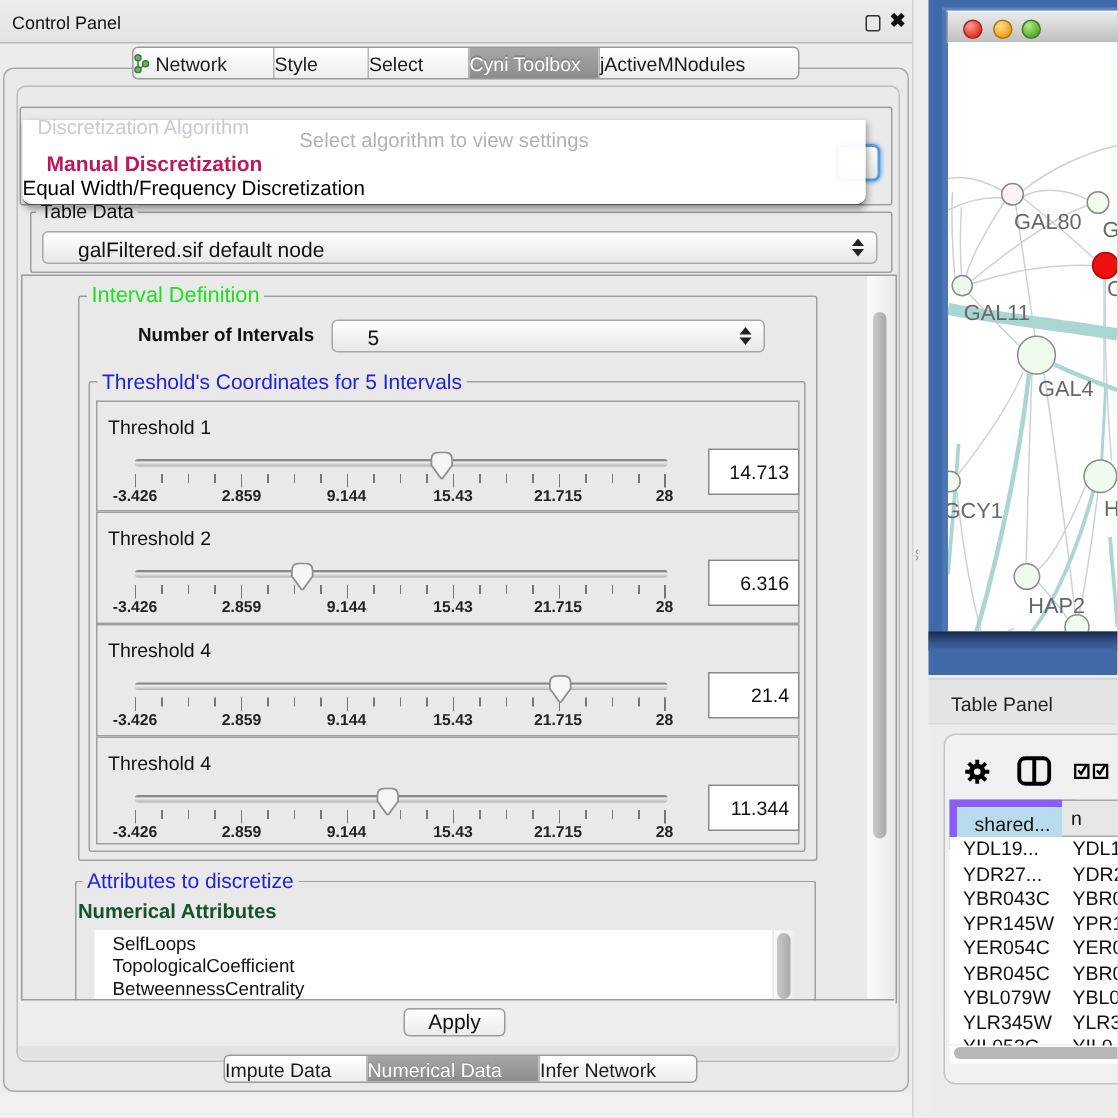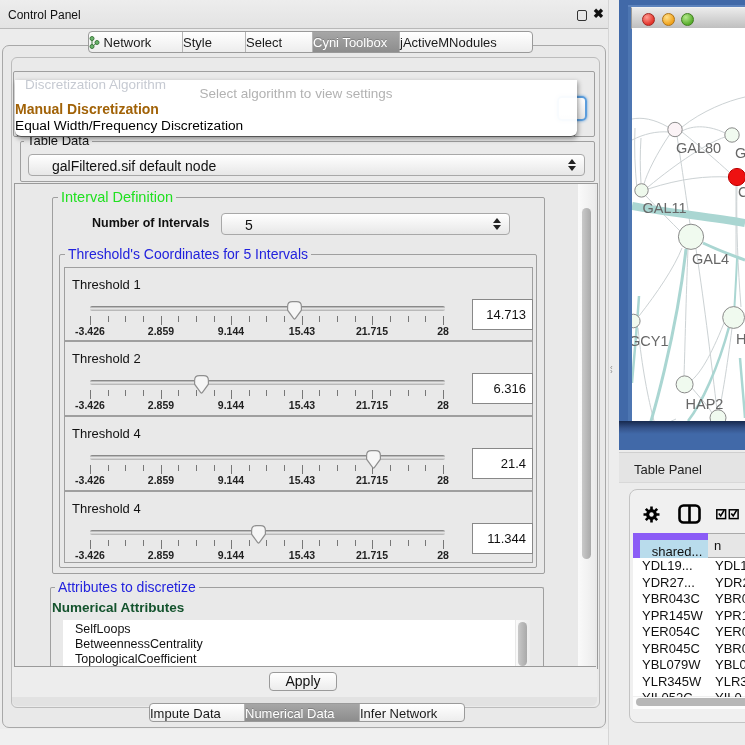--- a/index.html
+++ b/index.html
@@ -59,37 +59,37 @@
   padding-top:2px;box-sizing:border-box;overflow:hidden;}
 #attrlist div{padding-left:12px;height:15px;}
 
 #applybtn{left:269px;top:672px;width:66px;height:17px;border:1px solid #9a9a9a;border-radius:4px;
   background:linear-gradient(#ffffff,#ececec);font-size:14px;color:#111;text-align:center;line-height:17px;}
 
 #popup{left:15px;top:80px;width:562px;height:56px;background:rgba(255,255,255,.96);
   border-radius:0 0 6px 6px;box-shadow:1px 2px 5px rgba(0,0,0,.4);border-bottom:1px solid #555;}
 #popup .ghost{position:absolute;left:10px;top:-3px;font-size:13.5px;color:#c6cad2;}
 #popup .r1{position:absolute;left:0;right:0;top:6px;text-align:center;font-size:13.5px;color:#b2b2b2;}
-#popup .r2{position:absolute;left:0px;top:21px;font-size:14px;font-weight:bold;color:#a16207;}
+#popup .r2{position:absolute;left:0px;top:21px;font-size:14px;font-weight:bold;color:#be185d;padding-left:16px;}
 #popup .r3{position:absolute;left:0px;top:38px;font-size:13.7px;color:#000;}
 
 #strip{left:608px;top:0;width:11px;height:745px;background:#ededed;border-left:1px solid #d5d5d5;}
 #desktop{left:619px;top:0;width:126px;height:450px;background:#4169a8;}
 #netwin-tb{left:631px;top:7px;width:114px;height:21px;
   background:linear-gradient(#ebebeb,#bdbdbd);border-top:1px solid #f2f2f2;border-left:1px solid #999;}
 .light{position:absolute;top:12.5px;width:11px;height:11px;border-radius:50%;}
 #canvas{left:632px;top:28px;width:113px;height:393px;background:#fff;overflow:hidden;}
 #shadow{left:619px;top:421px;width:126px;height:13px;
   background:linear-gradient(#17294e,#35538a 55%,#4169a8);}
 #tpbar{left:619px;top:452px;width:126px;height:29px;background:#e4e4e4;
   border-top:1px solid #cfcfcf;border-bottom:1px solid #d8d8d8;}
 #tpbar span{position:absolute;left:15px;top:9px;font-size:13px;color:#222;}
 #tcontainer{left:629px;top:489px;width:130px;height:232px;background:#f0f0f0;
   border:1px solid #c3c3c3;border-radius:8px;}
-#thead1{left:633px;top:533px;width:74px;height:23px;background:#b9dcec;border:7px solid #8b5cf6;
+#thead1{left:633px;top:533px;width:74px;height:23px;background:#b9dcec;border:5px solid #8b5cf6;
   font-size:13px;color:#111;text-align:center;line-height:23px;}
 #thead2{left:708px;top:533px;width:37px;height:23px;background:#e6e6e6;border-top:1px solid #aaa;
   border-bottom:1px solid #aaa;font-size:13px;color:#111;padding-left:6px;line-height:23px;}
 #tbody{left:633px;top:558px;width:112px;height:138px;background:#fff;font-size:13px;color:#111;}
 .trw{height:16.55px;line-height:16.55px;white-space:nowrap;}
 .trw i{font-style:normal;display:inline-block;}
 .c1{width:73px;padding-left:9px;}
 #hsb{left:633px;top:697px;width:112px;height:12px;background:#fdfdfd;}
 #hsbt{left:636px;top:698px;width:112px;height:8px;background:#b7b7b7;border-radius:4px;}
 </style></head>
@@ -222,22 +222,22 @@
     <span class="slab" style="left:307px;">21.715</span>
     <span class="slab" style="left:378px;">28</span>
   <div class="vbox">11.344</div>
 </div>
 
 <div class="gbox" style="left:50px;top:587px;width:492px;height:80px;border-bottom:none;"></div>
 <div class="gtitle" style="left:55px;top:580px;color:#2222dd;font-size:14px;line-height:14px;">Attributes to discretize</div>
 <div class="abs" style="left:52px;top:600px;font-size:13.5px;font-weight:bold;color:#14532d;">Numerical Attributes</div>
 <div id="attrlist" class="abs">
     <div>SelfLoops</div>
+    <div>TopologicalCoefficient</div>
     <div>BetweennessCentrality</div>
-    <div>TopologicalCoefficient</div>
   </div>
 <div class="vsb" style="left:516px;top:620px;width:14px;height:47px;"></div>
 <div class="sbthumb" style="left:518px;top:622px;width:9px;height:44px;"></div>
 
 <div class="abs" style="left:12px;top:667px;width:585px;height:30px;background:#ededed;"></div>
 <div class="abs" style="left:14px;top:666px;width:582px;height:1px;background:#9a9a9a;"></div>
 <div id="applybtn" class="abs">Apply</div>
 
 <div id="popup" class="abs">
   <div class="ghost">Discretization Algorithm</div>

